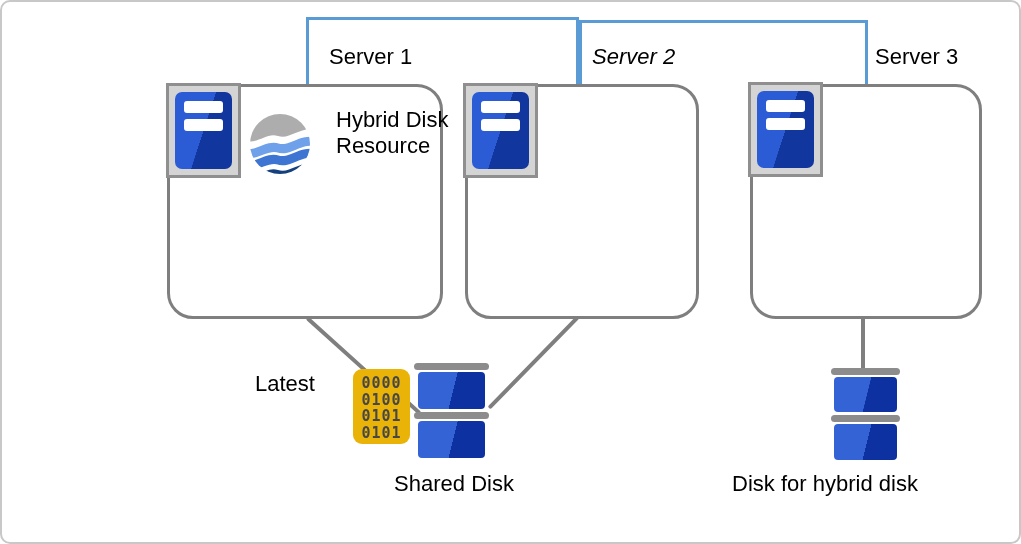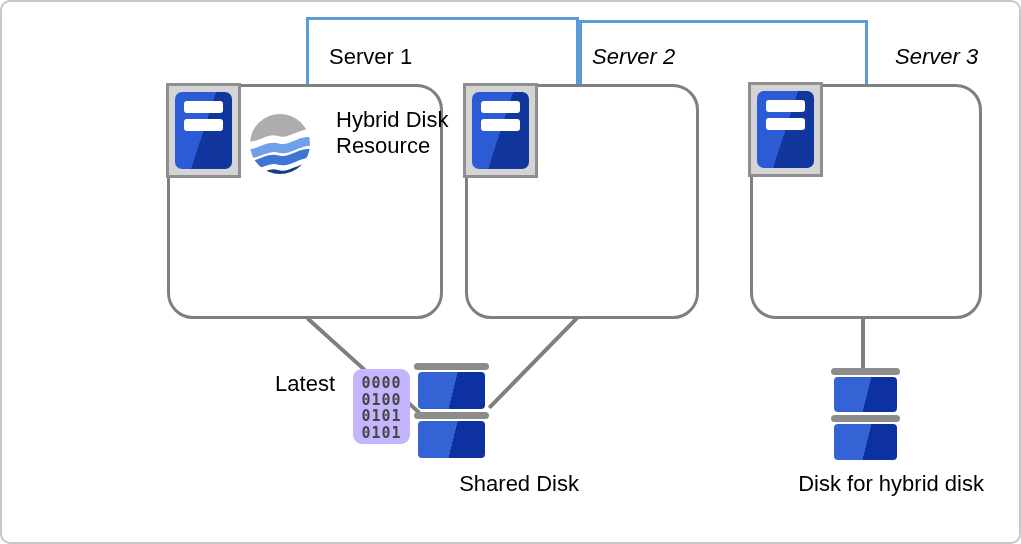--- a/index.html
+++ b/index.html
@@ -58,45 +58,45 @@
   }
   .vline{position:absolute;width:4px;background:#7F7F7F;z-index:3;}
   
   .disk{position:absolute;z-index:4;}
   .disk .dbar{position:absolute;left:0;width:100%;height:7px;border-radius:3.5px;background:#8C8C8C;}
   .disk .dblue{position:absolute;border-radius:4px;background:linear-gradient(104deg,#3463D6 52%,#0D31A0 52.2%);}
   
   .data-chip{
     position:absolute;left:351px;top:367px;width:57px;height:75px;
     box-sizing:border-box;padding-top:6px;
-    background:#c4b5fd;border-radius:9px;
+    background:#eab308;border-radius:9px;
     text-align:center;
     font-family:"DejaVu Sans Mono",monospace;
     font-weight:bold;font-size:15px;line-height:16.5px;
     letter-spacing:1px;color:#474747;
     z-index:5;
   }
   
   .txt{position:absolute;font-size:22px;line-height:26px;z-index:5;}
   .srv-label{top:42px;white-space:nowrap;text-align:right;}
-  .caption{text-align:right;line-height:27px;}
-  .right{text-align:right;}
+  .caption{text-align:center;line-height:27px;}
+  .right{text-align:center;}
   .globe{position:absolute;left:246px;top:110px;z-index:5;}
 </style>
 </head>
 <body>
 
 <div class="canvas">
 
   <div class="bracket" style="left:304px;top:15px;width:273px;height:67px;"></div>
   <div class="bracket" style="left:577px;top:18px;width:289px;height:64px;"></div>
 
   <div class="txt srv-label" style="left:327px;">Server 1</div>
   <div class="txt srv-label" style="left:590px;font-style:italic;">Server 2</div>
-  <div class="txt srv-label" style="left:893px;font-style:italic;">Server 3</div>
+  <div class="txt srv-label" style="left:873px;">Server 3</div>
 
   <div class="server-box" style="left:165px;top:82px;width:276px;height:235px;"></div>
   <div class="server-box" style="left:463px;top:82px;width:234px;height:235px;"></div>
   <div class="server-box" style="left:748px;top:82px;width:232px;height:235px;"></div>
 
   <div class="gline" style="left:305px;top:314px;width:87px;transform:rotate(42deg);"></div>
   <div class="gline" style="left:402px;top:395px;width:22px;transform:rotate(42deg);"></div>
   <div class="gline" style="left:487px;top:404px;width:127px;transform:rotate(-45.6deg);"></div>
   <div class="vline" style="left:859px;top:316px;height:52px;"></div>
 
@@ -157,17 +157,17 @@
   <div class="disk" style="left:829px;top:366px;width:69px;height:93px;">
     <div class="dbar" style="top:0;"></div>
     <div class="dblue" style="left:3px;top:9px;width:63px;height:35px;"></div>
     <div class="dbar" style="top:47px;"></div>
     <div class="dblue" style="left:3px;top:56px;width:63px;height:36px;"></div>
   </div>
 
   <div class="txt caption" style="left:327px;top:468px;width:250px;">
     <div>Shared Disk</div>
   </div>
-  <div class="txt caption" style="left:782px;top:468px;width:200px;">
+  <div class="txt caption" style="left:723px;top:468px;width:200px;">
     <div>Disk for hybrid disk</div>
   </div>
 
 </div>
 
 </body></html>

